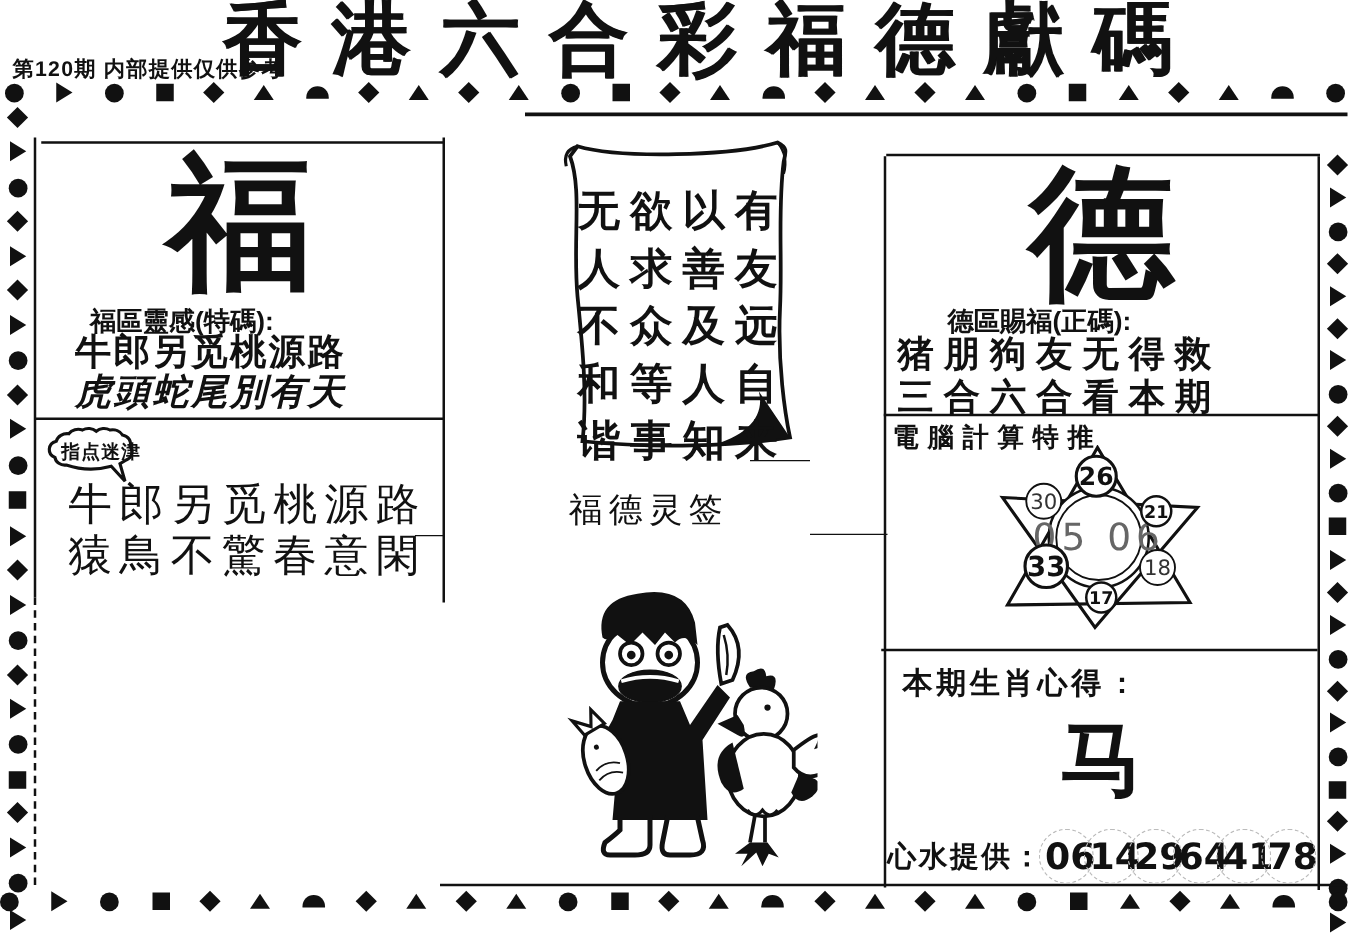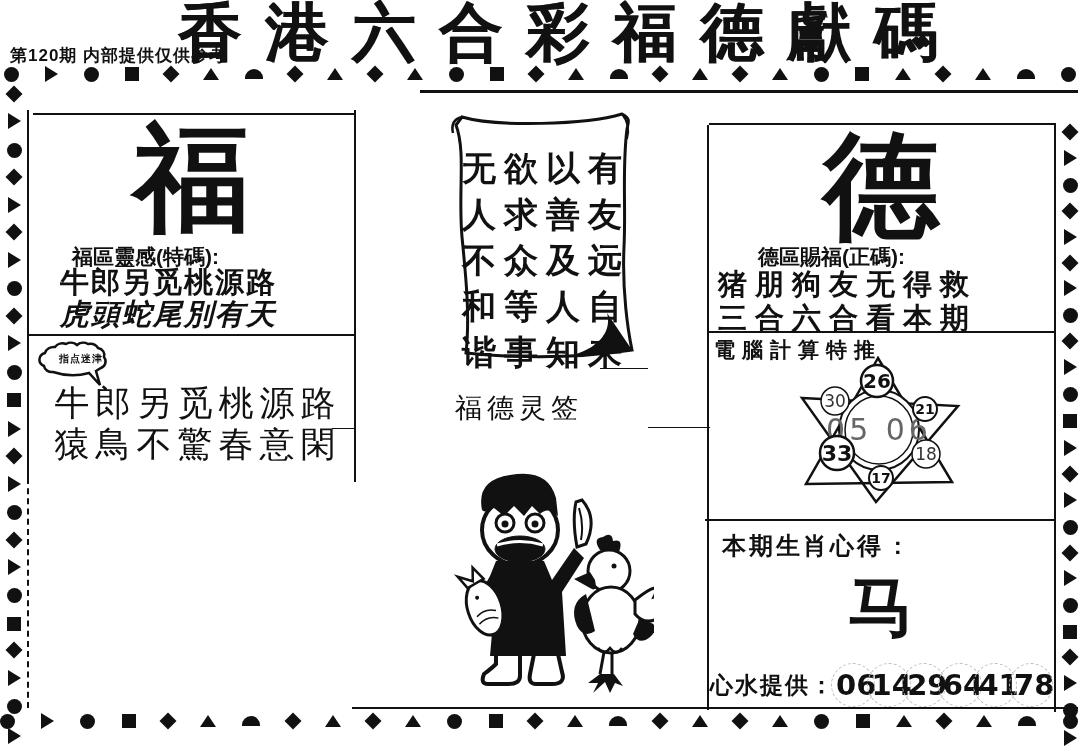--- a/index.html
+++ b/index.html
@@ -27,21 +27,21 @@
   .shp-square{width:14px;height:14px;background:#111;}
   .shp-diamond{width:12px;height:12px;background:#111;transform:rotate(45deg);}
   .shp-tri-up{width:0;height:0;border-left:8px solid transparent;border-right:8px solid transparent;border-bottom:12px solid #111;}
   .shp-tri-right{width:0;height:0;border-top:8px solid transparent;border-bottom:8px solid transparent;border-left:13px solid #111;}
   .shp-dome{width:18px;height:10px;border-radius:9px 9px 0 0;background:#111;}
   
   .big-char{font-weight:900;text-align:center;line-height:1;}
   .fu-char{left:28px;top:120px;width:327px;font-size:116px;}
   .fu-label{left:72px;top:243px;font-size:21px;font-weight:bold;}
   .fu-verse{left:60px;top:266px;width:300px;text-align:left;font-size:29px;font-weight:bold;line-height:33px;letter-spacing:2px;white-space:nowrap;}
-  .hint-bubble-text{left:45px;top:352px;width:72px;font-size:10px;font-weight:bold;letter-spacing:1px;text-align:center;font-family:"Liberation Serif","DejaVu Serif",serif;}
+  .hint-bubble-text{left:45px;top:352px;width:72px;font-size:15px;font-weight:bold;letter-spacing:1px;text-align:center;font-family:"Liberation Serif","DejaVu Serif",serif;}
   .hint-verse{left:42px;top:383px;width:312px;text-align:center;
     font-family:"Liberation Serif","DejaVu Serif",serif;
     font-size:35px;line-height:42px;letter-spacing:6px;white-space:nowrap;}
   
   .scroll-grid{
     left:458px;top:146px;width:168px;height:200px;
     display:grid;grid-template-columns:repeat(4,1fr);grid-template-rows:repeat(5,1fr);
     font-family:"DejaVu Serif","Liberation Serif",serif;font-weight:bold;font-size:34px;
     text-align:center;align-items:center;
   }

